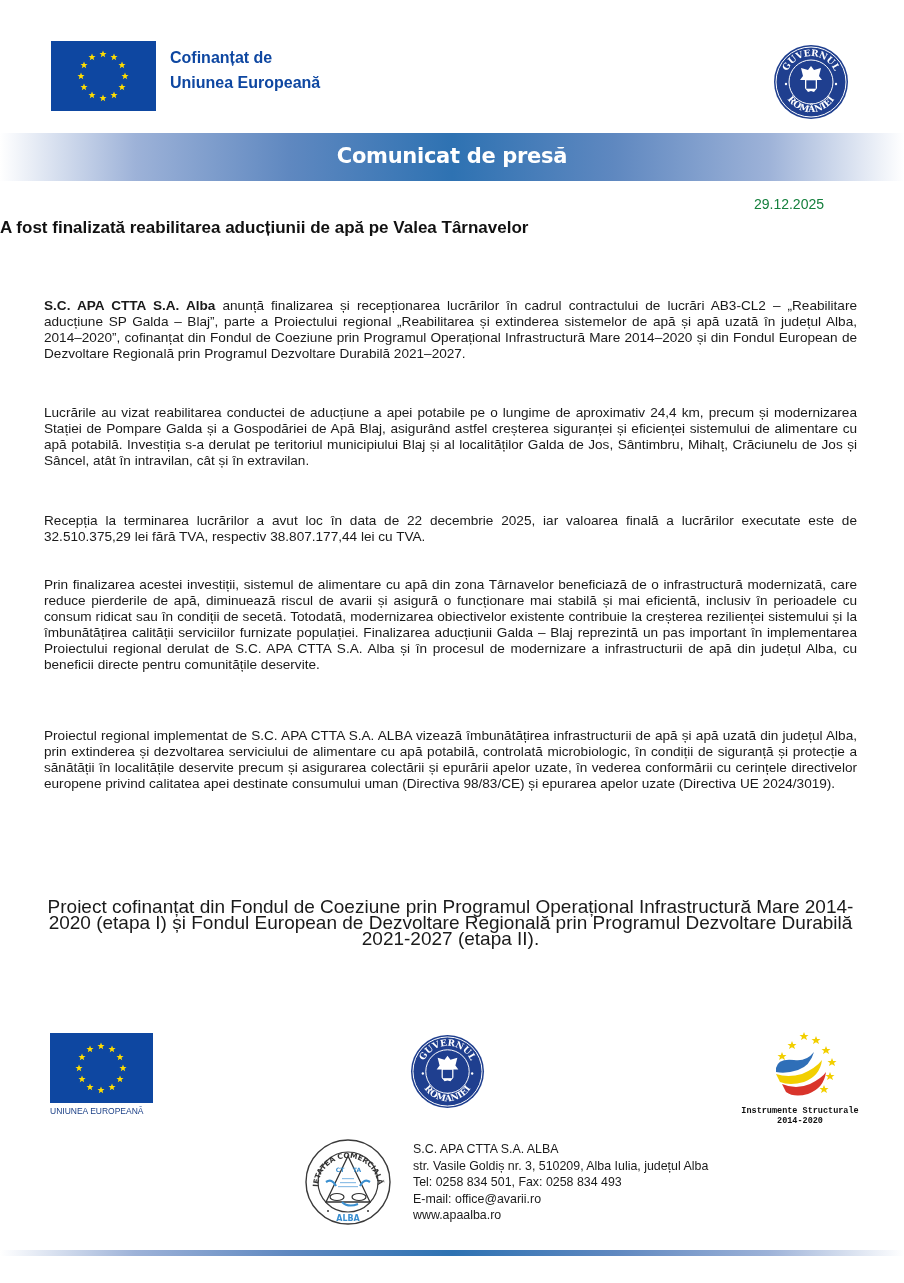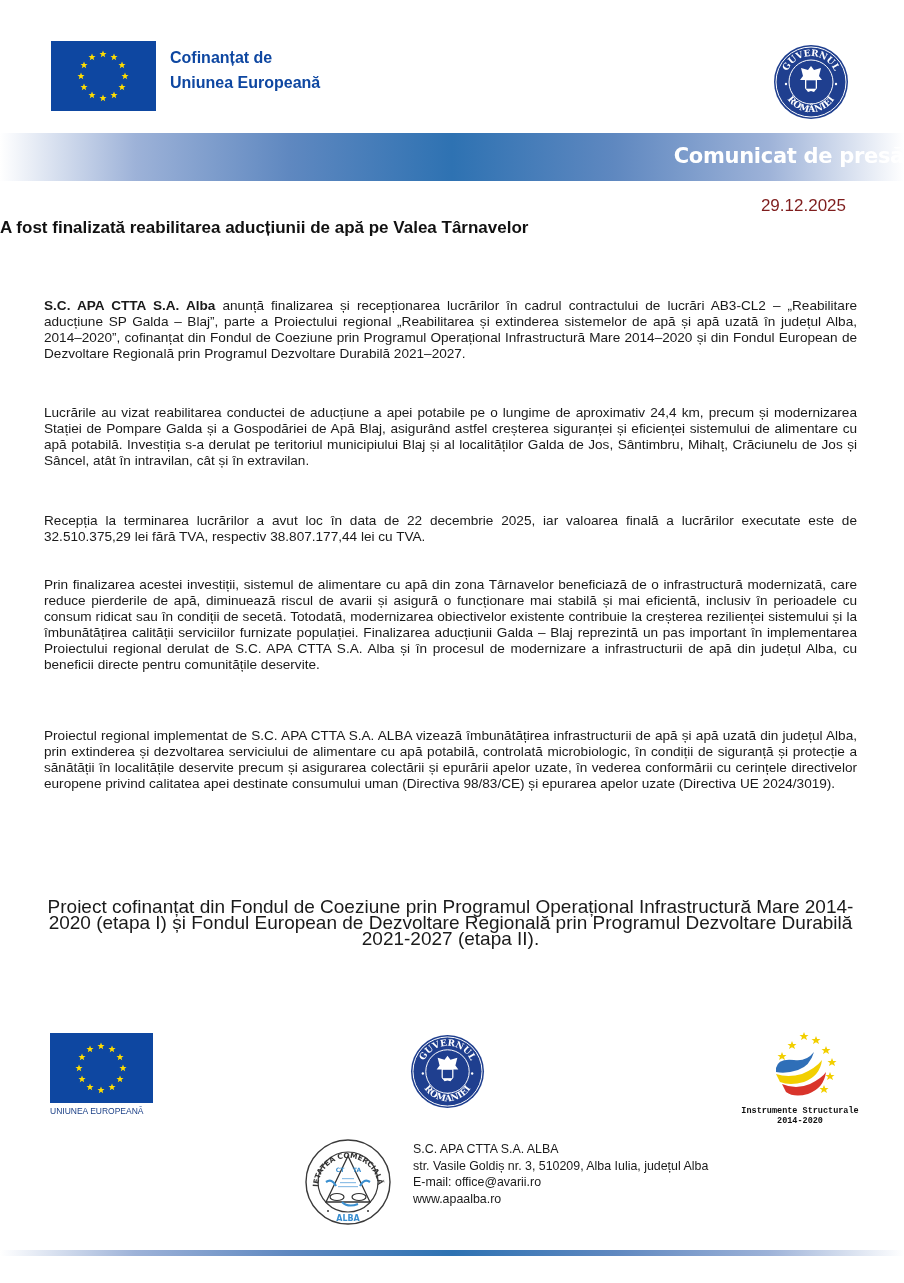--- a/index.html
+++ b/index.html
@@ -7,23 +7,23 @@
   body { position: relative; font-family: "Liberation Sans", sans-serif; color: #1a1a1a; }
 
   .eu-flag-top { position: absolute; left: 51px; top: 41px; width: 105px; height: 70px; background: #0e47a1; }
   .eu-flag-top svg, .eu-flag-bot svg { position: absolute; left: 0; top: 0; }
   .cofin { position: absolute; left: 170px; top: 45px; color: #0e47a1; font-weight: bold; font-size: 16px; line-height: 25px; font-family: "Liberation Sans", sans-serif; }
 
   .gov-top { position: absolute; left: 773px; top: 44px; width: 76px; height: 76px; }
 
   .banner { position: absolute; left: 0; top: 133px; width: 904px; height: 48px;
     background: linear-gradient(90deg, rgba(255,255,255,1) 0%, #9db2d8 15%, #5f88c0 32%, #2e72b2 50%, #5f88c0 68%, #9db2d8 85%, rgba(255,255,255,1) 100%); }
-  .banner-title { position: absolute; left: 0; right: 0; top: 11px; text-align: right; color: #ffffff; font-weight: bold; font-size: 21px; font-family: "DejaVu Sans", sans-serif; letter-spacing: -0.3px; }
-
-  .date { position: absolute; right: 58px; top: 196px; font-size: 17px; font-family: "Liberation Sans", sans-serif; color: #7f1d1d; }
+  .banner-title { position: absolute; left: 0; right: 0; top: 11px; text-align: center; color: #ffffff; font-weight: bold; font-size: 21px; font-family: "DejaVu Sans", sans-serif; letter-spacing: -0.3px; }
+
+  .date { position: absolute; right: 80px; top: 196px; font-size: 14px; font-family: "Liberation Sans", sans-serif; color: #15803d; }
   .headline { position: absolute; left: 0; right: 0; top: 218px; font-size: 17px; font-weight: bold; font-family: "Liberation Sans", sans-serif; color: #111; }
 
   .body { position: absolute; left: 44px; width: 813px; font-family: "Liberation Sans", sans-serif; font-size: 13.6px; line-height: 16px; color: #1a1a1a; text-align: justify; }
   .body b { font-weight: bold; }
   .p1 { top: 298px; }
   .p2 { top: 405px; }
   .p3 { top: 513px; }
   .p4 { top: 577px; }
   .p5 { top: 728px; }
   .p6 { top: 899px; font-size: 19px; text-align: center; }
@@ -244,17 +244,18 @@
     <ellipse cx="33" cy="59" rx="7" ry="3.5" fill="none" stroke="#333" stroke-width="1.2"></ellipse>
     <ellipse cx="55" cy="59" rx="7" ry="3.5" fill="none" stroke="#333" stroke-width="1.2"></ellipse>
     <path d="M38 64 Q44 70 54 66" fill="none" stroke="#3a8fd0" stroke-width="2"></path>
     <circle cx="24" cy="73" r="1" fill="#333"></circle>
     <circle cx="64" cy="73" r="1" fill="#333"></circle>
   </svg>
 </div>
 <div class="contact">
   <div>S.C. APA CTTA S.A. ALBA</div>
   <div>str. Vasile Goldiș nr. 3, 510209, Alba Iulia, județul Alba</div>
+  <div>Tel: 0258 834 501, Fax: 0258 834 493</div>
   <div>E-mail: office@avarii.ro</div>
   <div>www.apaalba.ro</div>
 </div>
 
 <div class="footer-line"></div>
 
 </body></html>

